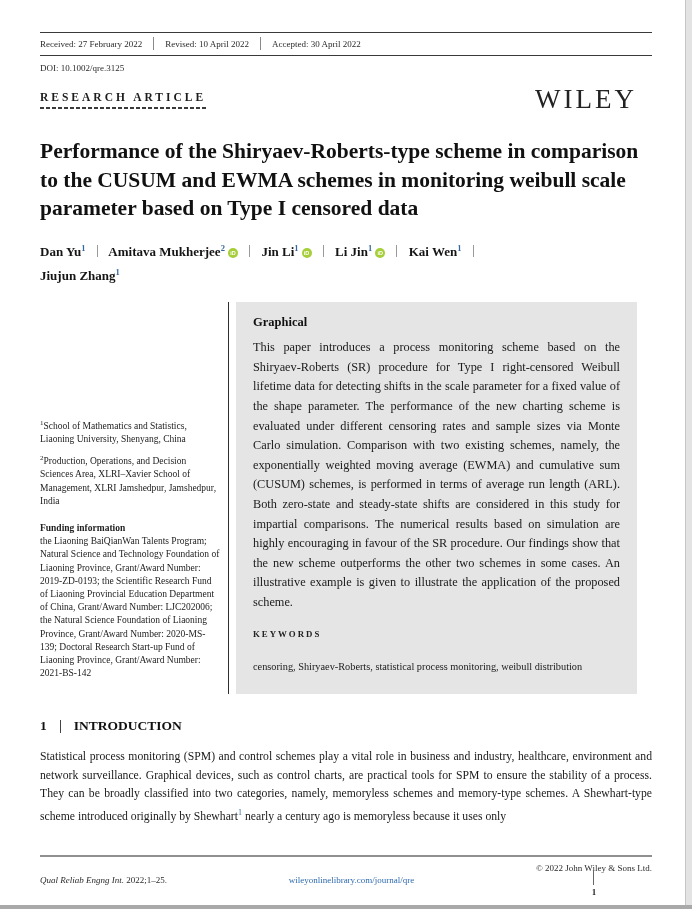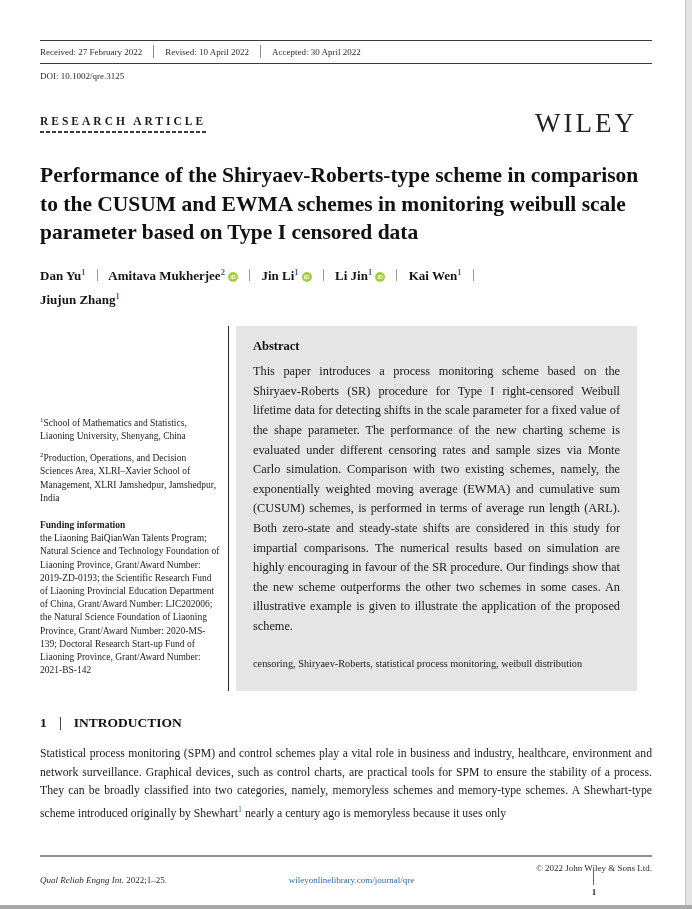--- a/index.html
+++ b/index.html
@@ -6,33 +6,33 @@
   html,body { background:#ffffff; }
   .page {
     position:relative; width:692px; height:909px; overflow:hidden;
     background:#ffffff; color:#1c1c1c;
     font-family:"Liberation Serif", serif;
   }
   .edge-right { position:absolute; top:0; right:0; width:7px; height:100%;
     background:#e3e3e3; border-left:1px solid #c6c6c6; }
   .edge-bottom { position:absolute; bottom:0; left:0; width:100%; height:4px;
     background:#a9a9a9; }
-  .content { position:absolute; left:40px; top:12px; width:612px; }
+  .content { position:absolute; left:40px; top:4px; width:612px; }
 
   
   .dates-row {
     margin-top:28px; border-top:1px solid #3a3a3a; border-bottom:1px solid #3a3a3a;
     padding:4px 0 5px 0; display:flex; align-items:center;
     font-size:9px; color:#2b2b2b;
   }
   .vsep { display:inline-block; width:1px; height:13px; background:#8a8a8a; margin:0 11px; }
   .doi-row { margin-top:7px; font-size:9px; color:#2b2b2b; }
 
   
-  .article-row { margin-top:29px; display:flex; justify-content:space-between; align-items:center; }
+  .article-row { margin-top:13px; display:flex; justify-content:space-between; align-items:center; }
   .ra-wrap { display:inline-block; }
   .ra-label { font-size:11.5px; font-weight:bold; letter-spacing:3px; color:#1c1c1c; }
   .ra-underline { height:2px; margin-top:4px;
     background:repeating-linear-gradient(90deg,#3a3a3a 0 4px, transparent 4px 6px); }
   .brand { font-size:27px; letter-spacing:3px; color:#232323; margin-right:15px; line-height:1; }
 
   
   .title { margin-top:24px; font-size:21.5px; font-weight:bold; line-height:28.5px;
     color:#111; max-width:604px; }
 
@@ -133,22 +133,23 @@
         </div>
         <div class="blk">
           <div class="hd">Funding information</div>
           <div>the Liaoning BaiQianWan Talents Program; Natural Science and Technology Foundation of Liaoning Province, Grant/Award Number: 2019-ZD-0193; the Scientific Research Fund of Liaoning Provincial Education Department of China, Grant/Award Number: LJC202006; the Natural Science Foundation of Liaoning Province, Grant/Award Number: 2020-MS-139; Doctoral Research Start-up Fund of Liaoning Province, Grant/Award Number: 2021-BS-142</div>
         </div>
       </div>
 
       <div class="abs-wrap">
         <div class="col-divider"></div>
         <div class="abstract-box">
-          <div class="abs-heading">Abstract</div>
+          <div class="abs-heading">Graphical</div>
           <div class="abs-text">This paper introduces a process monitoring scheme based on the Shiryaev-Roberts (SR) procedure for Type I right-censored Weibull lifetime data for detecting shifts in the scale parameter for a fixed value of the shape parameter. The performance of the new charting scheme is evaluated under different censoring rates and sample sizes via Monte Carlo simulation. Comparison with two existing schemes, namely, the exponentially weighted moving average (EWMA) and cumulative sum (CUSUM) schemes, is performed in terms of average run length (ARL). Both zero-state and steady-state shifts are considered in this study for impartial comparisons. The numerical results based on simulation are highly encouraging in favour of the SR procedure. Our findings show that the new scheme outperforms the other two schemes in some cases. An illustrative example is given to illustrate the application of the proposed scheme.</div>
+          <div class="kw-heading">KEYWORDS</div>
           <div class="kw-text">censoring, Shiryaev-Roberts, statistical process monitoring, weibull distribution</div>
         </div>
       </div>
     </div>
 
     <div class="section-heading">
       <span>1</span>
       <span class="h-bar"></span>
       <span>INTRODUCTION</span>
     </div>

